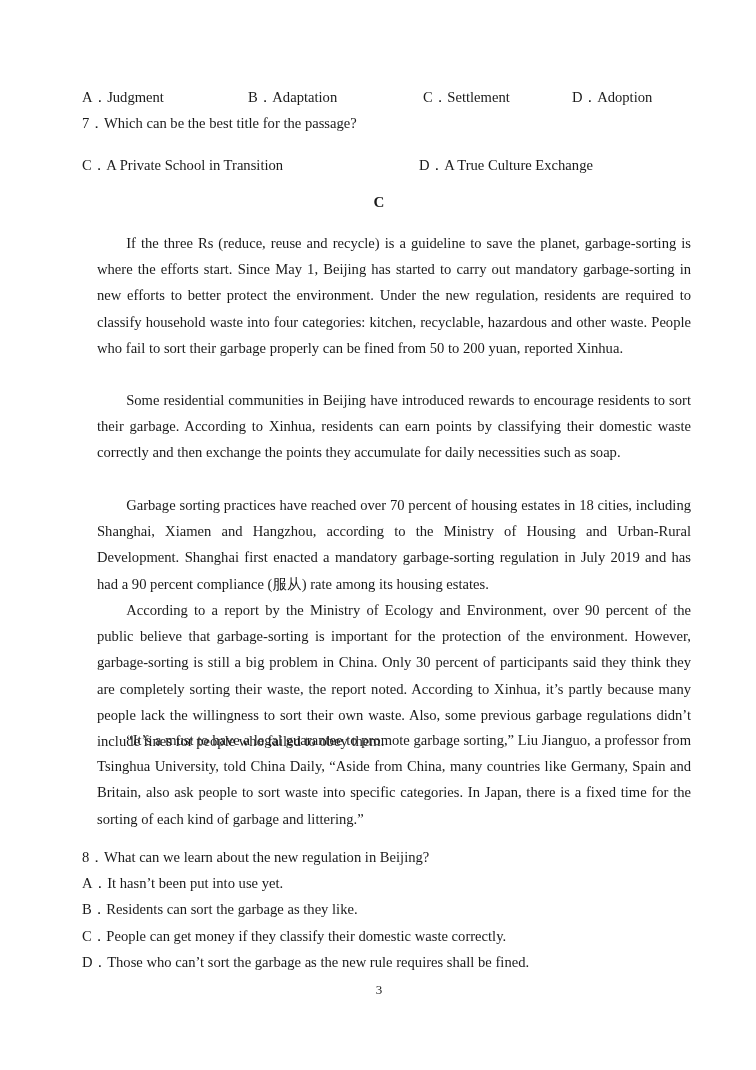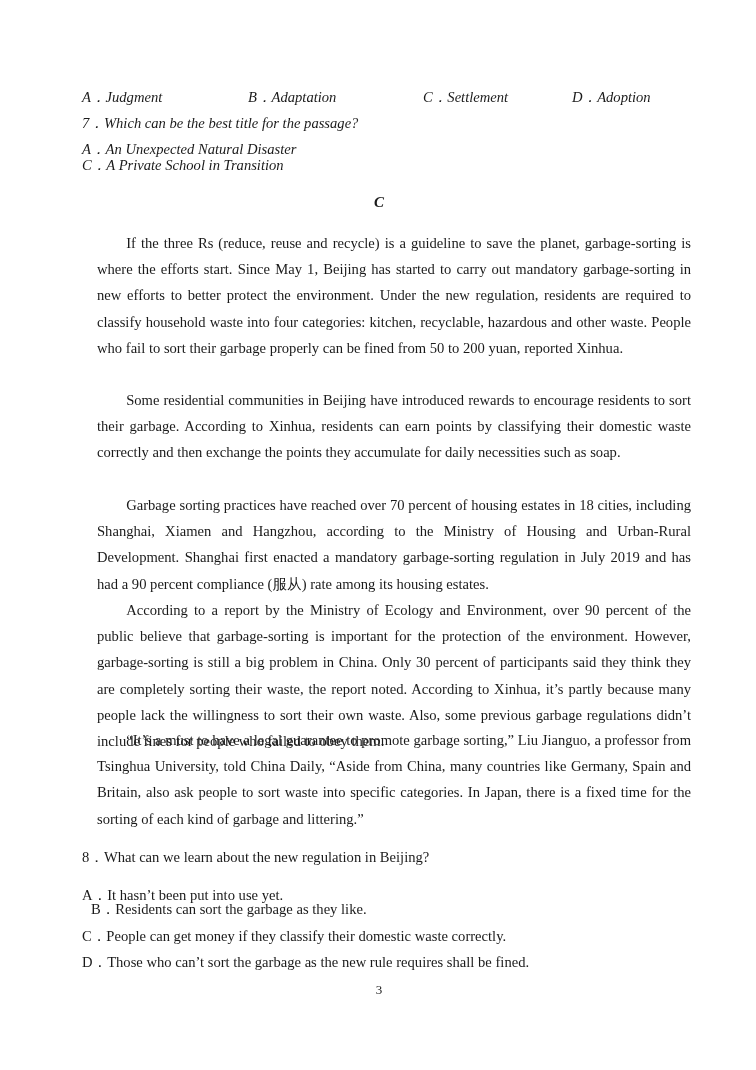--- a/index.html
+++ b/index.html
@@ -2,55 +2,55 @@
 <html><head>
 <meta charset="utf-8">
 <style>
   html, body { margin: 0; padding: 0; background: #ffffff; }
   body {
     width: 756px; height: 1070px; position: relative; overflow: hidden;
     font-family: "Liberation Serif", "DejaVu Serif", serif;
     color: #1a1a1a; font-size: 14.6px;
   }
   .page { position: absolute; left: 82px; top: 0; width: 594px; }
-  .row { position: absolute; left: 0; width: 594px; height: 26px; line-height: 26px; white-space: nowrap; font-style: italic; }
+  .row { position: absolute; left: 0; width: 594px; height: 26px; line-height: 26px; white-space: nowrap; }
   .opt { position: absolute; top: 0; }
   .title-c { text-align: center; font-weight: bold; font-size: 15px; }
   .para { position: absolute; left: 0; width: 594px; line-height: 26.2px; text-align: justify; text-indent: 2em; margin: 15px; }
   .q { position: absolute; left: 0; width: 594px; line-height: 26.2px; margin: 0; white-space: nowrap; }
   .pagenum { position: absolute; left: 0; width: 594px; top: 982px; text-align: center; font-size: 13px; }
 </style>
 </head>
 <body>
 
 <div class="page">
 
   <div class="row" style="top:84px;">
     <span class="opt" style="left:0;"><span>A．</span><span>Judgment</span></span>
     <span class="opt" style="left:166px;"><span>B．</span><span>Adaptation</span></span>
     <span class="opt" style="left:341px;"><span>C．</span><span>Settlement</span></span>
     <span class="opt" style="left:490px;"><span>D．</span><span>Adoption</span></span>
   </div>
 
   <div class="row" style="top:110px;">7．Which can be the best title for the passage?</div>
   <div class="row" style="top:136px;">
-    <span class="opt" style="left:0;"><span>A．</span><span>An Unexpected Natural Disaster</span></span>
   </div>
   <div class="row" style="top:152px;">
     <span class="opt" style="left:0;"><span>C．</span><span>A Private School in Transition</span></span>
+    <span class="opt" style="left:337px;"><span>D．</span><span>A True Culture Exchange</span></span>
   </div>
 
   <div class="row title-c" style="top:189px;">C</div>
 
   <p class="para" style="top:215px;">If the three Rs (reduce, reuse and recycle) is a guideline to save the planet, garbage-sorting is where the efforts start. Since May 1, Beijing has started to carry out mandatory garbage-sorting in new efforts to better protect the environment. Under the new regulation, residents are required to classify household waste into four categories: kitchen, recyclable, hazardous and other waste. People who fail to sort their garbage properly can be fined from 50 to 200 yuan, reported Xinhua.</p>
   <p class="para" style="top:372px;">Some residential communities in Beijing have introduced rewards to encourage residents to sort their garbage. According to Xinhua, residents can earn points by classifying their domestic waste correctly and then exchange the points they accumulate for daily necessities such as soap.</p>
   <p class="para" style="top:477px;">Garbage sorting practices have reached over 70 percent of housing estates in 18 cities, including Shanghai, Xiamen and Hangzhou, according to the Ministry of Housing and Urban-Rural Development. Shanghai first enacted a mandatory garbage-sorting regulation in July 2019 and has had a 90 percent compliance (服从) rate among its housing estates.</p>
   <p class="para" style="top:582px;">According to a report by the Ministry of Ecology and Environment, over 90 percent of the public believe that garbage-sorting is important for the protection of the environment. However, garbage-sorting is still a big problem in China. Only 30 percent of participants said they think they are completely sorting their waste, the report noted. According to Xinhua, it’s partly because many people lack the willingness to sort their own waste. Also, some previous garbage regulations didn’t include fines for people who failed to obey them.</p>
   <p class="para" style="top:712px;">“It’s a must to have a legal guarantee to promote garbage sorting,” Liu Jianguo, a professor from Tsinghua University, told China Daily, “Aside from China, many countries like Germany, Spain and Britain, also ask people to sort waste into specific categories. In Japan, there is a fixed time for the sorting of each kind of garbage and littering.”</p>
 
   <p class="q" style="top:844px;">8．What can we learn about the new regulation in Beijing?</p>
-  <p class="q" style="top:870px;margin-top:12px;">A．It hasn’t been put into use yet.</p>
-  <p class="q" style="top:896px;margin-left:9px;">B．Residents can sort the garbage as they like.</p>
+  <p class="q" style="top:870px;">A．It hasn’t been put into use yet.</p>
+  <p class="q" style="top:896px;">B．Residents can sort the garbage as they like.</p>
   <p class="q" style="top:923px;">C．People can get money if they classify their domestic waste correctly.</p>
   <p class="q" style="top:949px;">D．Those who can’t sort the garbage as the new rule requires shall be fined.</p>
 
   <div class="pagenum">3</div>
 </div>
 
 </body></html>

